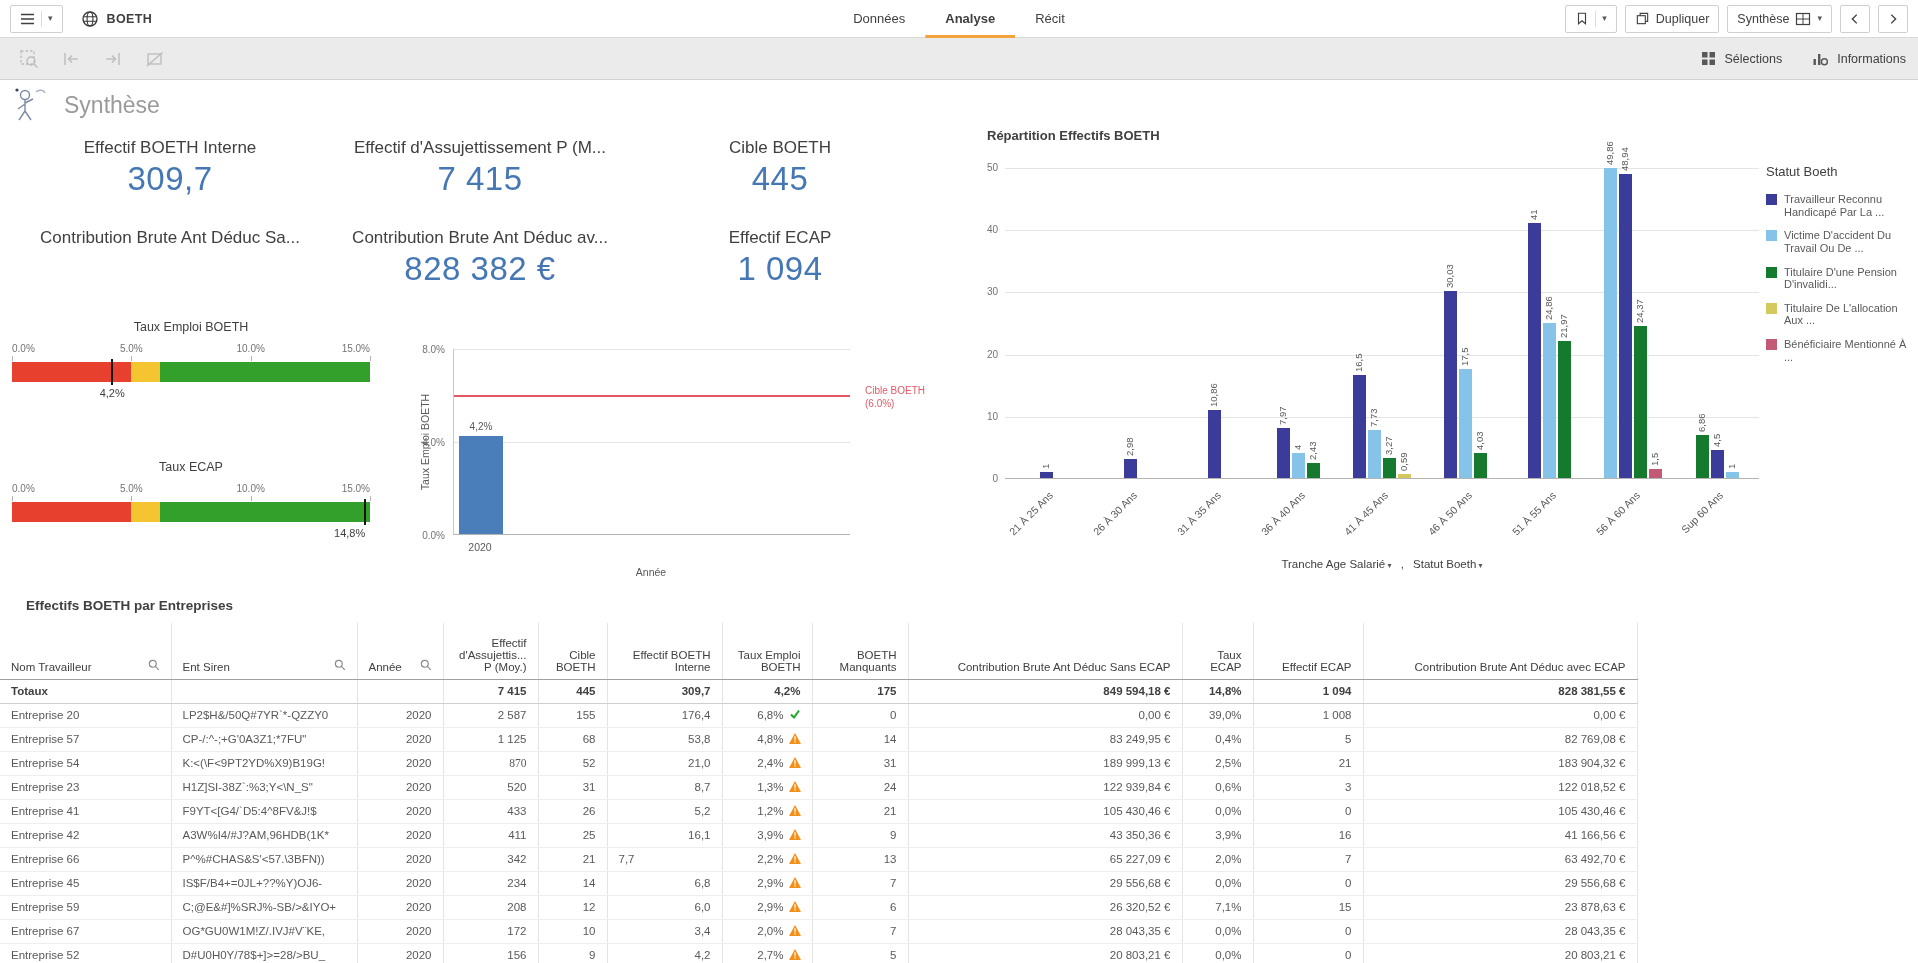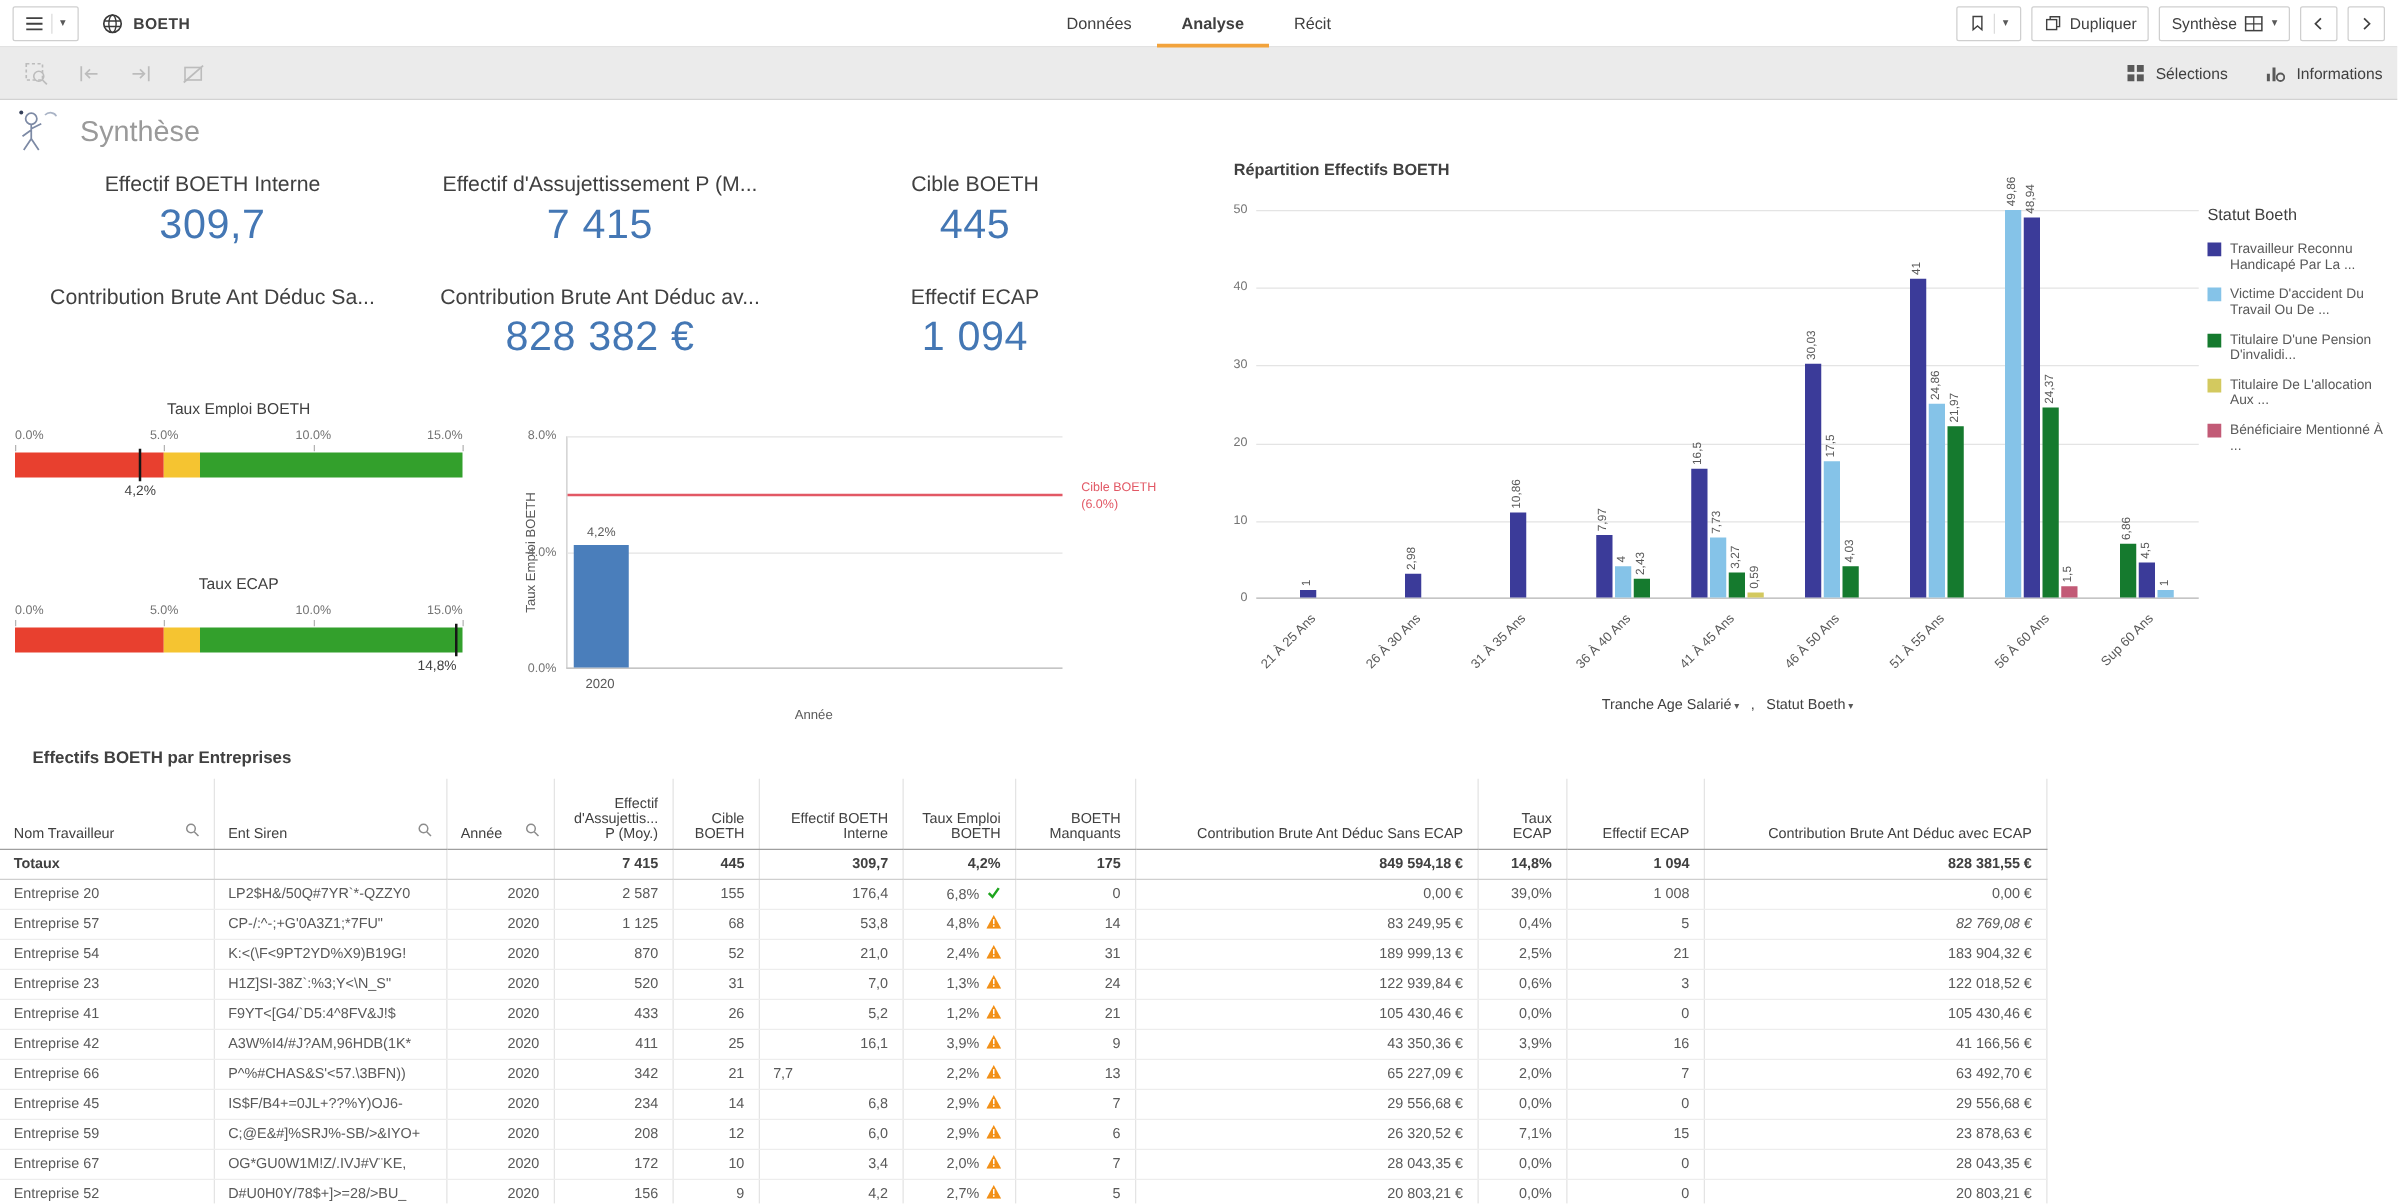--- a/index.html
+++ b/index.html
@@ -584,47 +584,47 @@
               <td style="text-align: right;">53,8</td>
               <td style="text-align: right;">4,8%<span class="cell-icon"><svg width="12" height="11" viewBox="0 0 12 11">
                     <path d="M6 0 12 11 H0 Z" fill="#f29018"></path>
                     <rect x="5.4" y="3.3" width="1.2" height="4" fill="#fff"></rect>
                     <rect x="5.4" y="8.2" width="1.2" height="1.3" fill="#fff"></rect>
                   </svg></span></td>
               <td style="text-align: right;">14</td>
               <td style="text-align: right;">83 249,95 €</td>
               <td style="text-align: right;">0,4%</td>
               <td style="text-align: right;">5</td>
-              <td style="text-align: right; font-style: italic;">82 769,08 €</td>
+              <td style="text-align: right;">82 769,08 €</td>
             </tr>
             <tr>
               <td style="text-align: left;">Entreprise 54</td>
               <td style="text-align: left;">K:&lt;(\F&lt;9PT2YD%X9)B19G!</td>
               <td style="text-align: right;">2020</td>
-              <td style="text-align: right;">870</td>
+              <td style="text-align: right; font-family: Liberation Serif, serif;">870</td>
               <td style="text-align: right;">52</td>
               <td style="text-align: right;">21,0</td>
               <td style="text-align: right;">2,4%<span class="cell-icon"><svg width="12" height="11" viewBox="0 0 12 11">
                     <path d="M6 0 12 11 H0 Z" fill="#f29018"></path>
                     <rect x="5.4" y="3.3" width="1.2" height="4" fill="#fff"></rect>
                     <rect x="5.4" y="8.2" width="1.2" height="1.3" fill="#fff"></rect>
                   </svg></span></td>
               <td style="text-align: right;">31</td>
               <td style="text-align: right;">189 999,13 €</td>
               <td style="text-align: right;">2,5%</td>
               <td style="text-align: right;">21</td>
               <td style="text-align: right;">183 904,32 €</td>
             </tr>
             <tr>
               <td style="text-align: left;">Entreprise 23</td>
               <td style="text-align: left;">H1Z]SI-38Z`:%3;Y&lt;\N_S"</td>
               <td style="text-align: right;">2020</td>
               <td style="text-align: right;">520</td>
               <td style="text-align: right;">31</td>
-              <td style="text-align: right;">7,0</td>
+              <td style="text-align: right;">8,7</td>
               <td style="text-align: right;">1,3%<span class="cell-icon"><svg width="12" height="11" viewBox="0 0 12 11">
                     <path d="M6 0 12 11 H0 Z" fill="#f29018"></path>
                     <rect x="5.4" y="3.3" width="1.2" height="4" fill="#fff"></rect>
                     <rect x="5.4" y="8.2" width="1.2" height="1.3" fill="#fff"></rect>
                   </svg></span></td>
               <td style="text-align: right;">24</td>
               <td style="text-align: right;">122 939,84 €</td>
               <td style="text-align: right;">0,6%</td>
               <td style="text-align: right;">3</td>
               <td style="text-align: right;">122 018,52 €</td>

